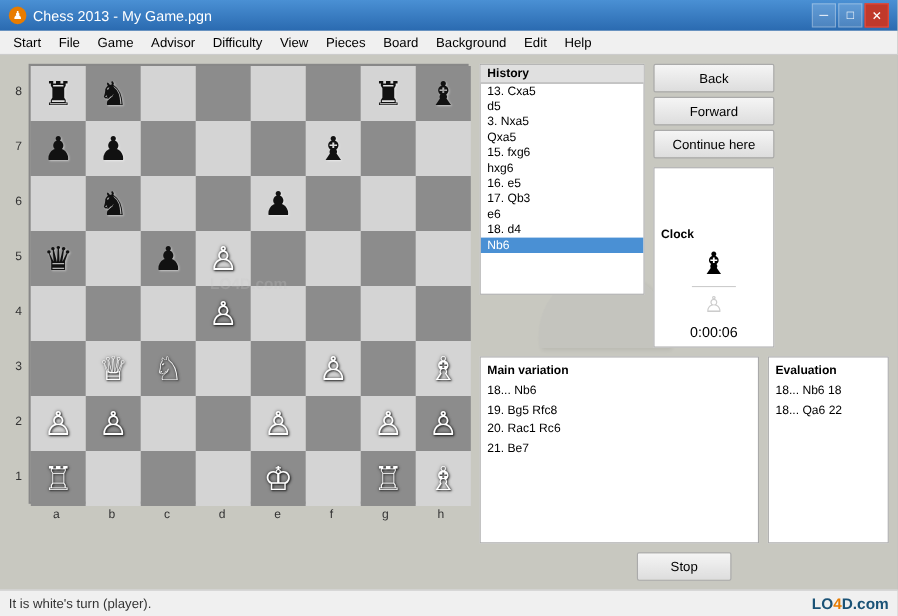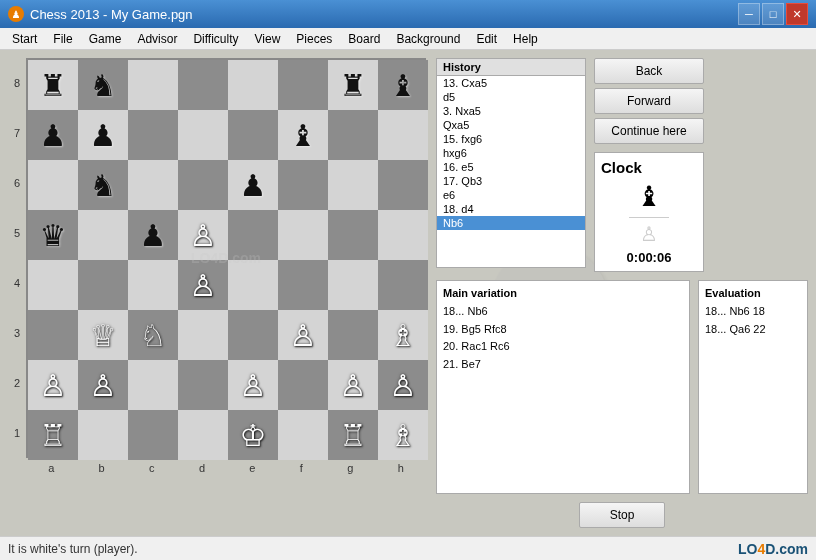--- a/index.html
+++ b/index.html
@@ -185,36 +185,37 @@
     .action-btn {
       background: linear-gradient(to bottom, #f5f5f5, #ddd);
       border: 1px solid #aaa;
       padding: 5px 10px;
       cursor: pointer;
       font-size: 12px;
       text-align: center;
       border-radius: 2px;
     }
     .clock-title {
-      font-size: 15px;
+      font-size: 11px;
       font-weight: bold;
       margin-bottom: 4px;
+      margin-top: 48px;
     }
     .clock-inner {
       display: flex;
       flex-direction: column;
       align-items: center;
       gap: 4px;
     }
     .clock-piece {
       font-size: 28px;
     }
     .clock-time {
       font-size: 13px;
-      font-weight: bold;
+      font-weight: normal;
     }
     .variation-panel {
       background: white;
       border: 1px solid #aaa;
       flex: 1;
       padding: 6px;
       min-height: 100px;
     }
     .variation-title {
       font-size: 11px;

